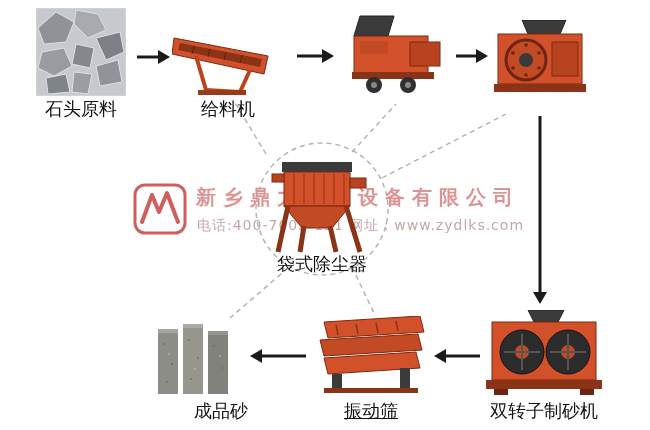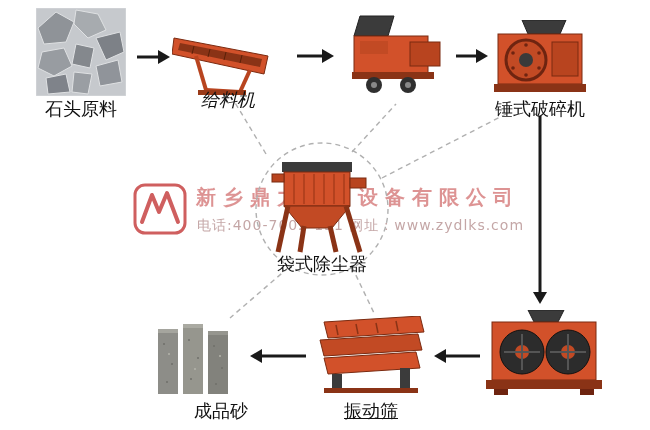--- a/index.html
+++ b/index.html
@@ -229,19 +229,19 @@
         <line x1="82" y1="24" x2="82" y2="60"></line>
           <line x1="64" y1="42" x2="100" y2="42"></line>
       </g>
       <rect x="0" y="70" width="116" height="9" fill="#8a3316"></rect>
       <rect x="8" y="79" width="14" height="6" fill="#6e2410"></rect>
       <rect x="94" y="79" width="14" height="6" fill="#6e2410"></rect>
     </svg>
   </div>
 
   <div class="label" style="left:81px;top:97px;">石头原料</div>
-  <div class="label" style="left:228px;top:88px;font-style:italic;">给料机</div>
-  <div class="label" style="left:540px;top:97px;">锤式破碎机</div>
+  <div class="label" style="left:228px;top:97px;">给料机</div>
   <div class="label" style="left:322px;top:252px;">袋式除尘器</div>
   <div class="label" style="left:193px;top:399px;margin-left:28px;">成品砂</div>
   <div class="label" style="left:371px;top:399px;text-decoration:underline;">振动筛</div>
+  <div class="label" style="left:544px;top:399px;">双转子制砂机</div>
 
 </div>
 
 </body></html>

